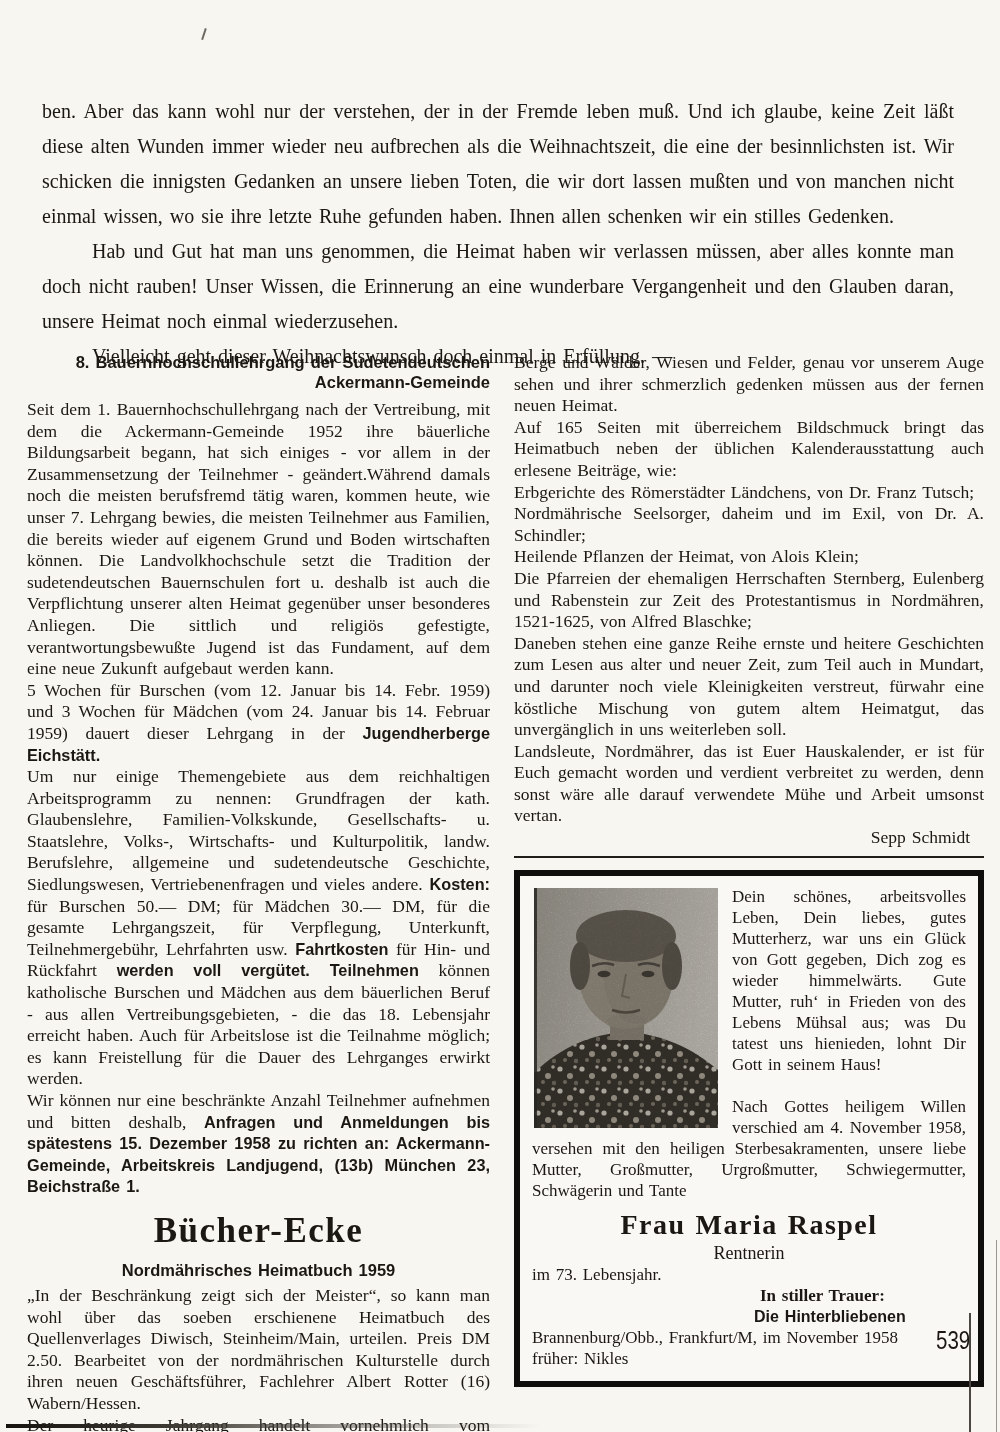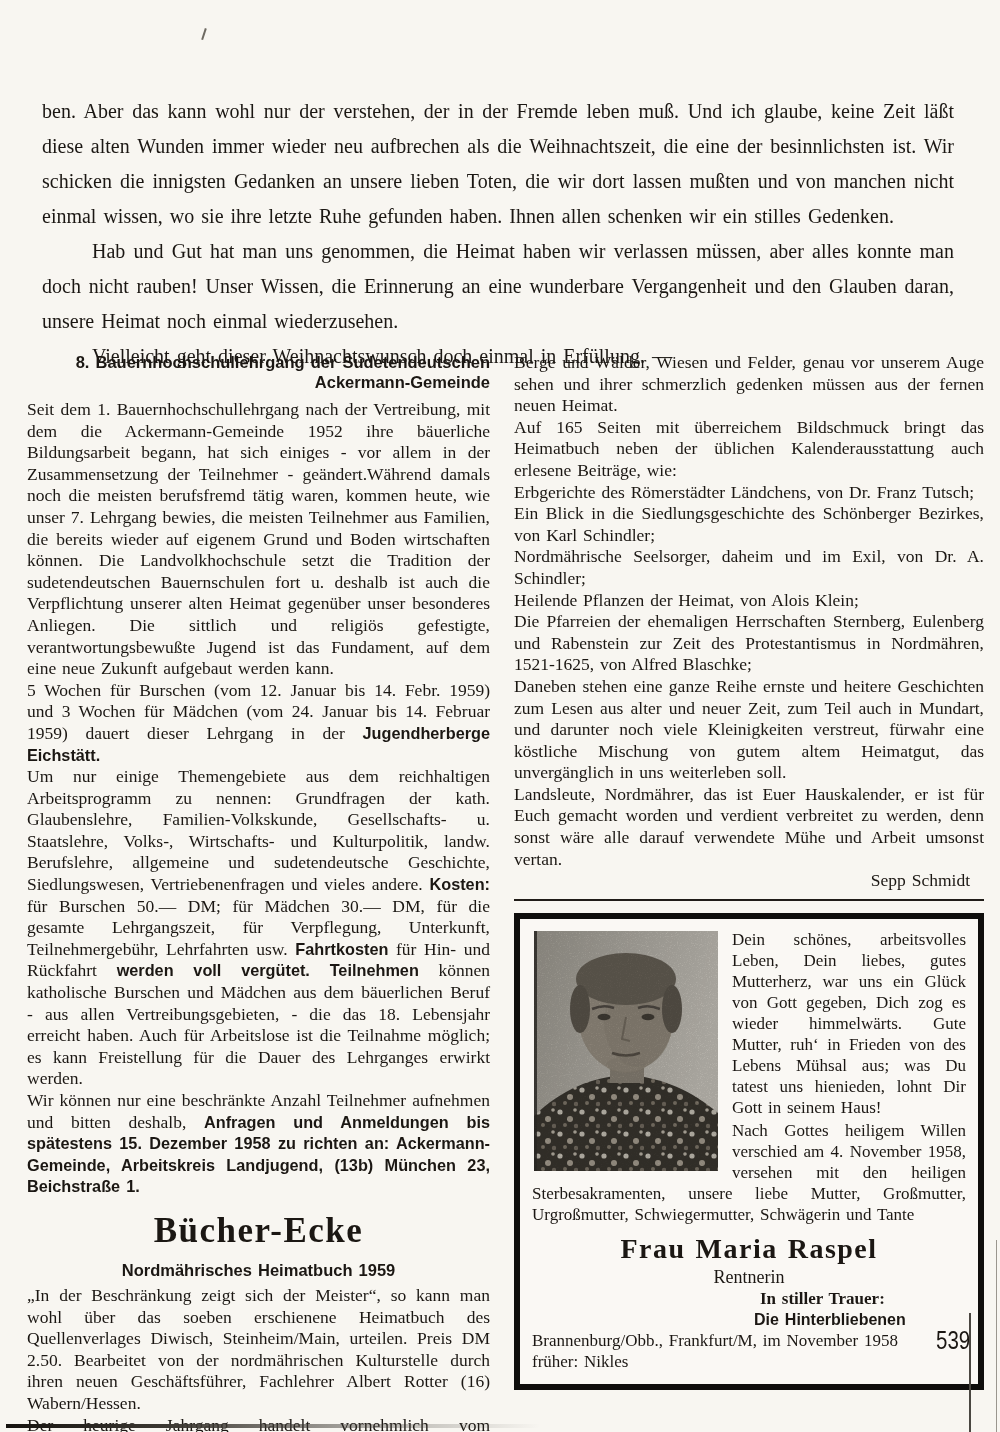--- a/index.html
+++ b/index.html
@@ -39,21 +39,21 @@
   .signature{text-align:left;text-align-last:right;padding-right:14px;margin-top:1px;}
   hr.sep{border:none;border-top:2.5px solid #201c18;margin:7px 0 12px 0;}
   
   .obit{
     border:6px solid #0f0e0c;background:#faf8f4;
     padding:10px 12px 12px 12px;box-sizing:border-box;width:470px;
     font-size:17px;line-height:21px;
   }
   .obit .photo{float:left;width:184px;height:240px;margin:2px 14px 6px 2px;}
   .obit p{margin:0;text-align:justify;}
-  .obit p.announce{margin-top:2px;}
+  .obit p.announce{margin-top:21px;}
   .obit-name{
     clear:left;font-family:"Liberation Serif", serif;font-weight:700;
     font-size:28px;line-height:32px;letter-spacing:1.5px;
     text-align:left;text-align-last:center;margin:8px 0 2px 0;
   }
   .obit-role{text-align:center;text-align-last:center;font-size:18px;margin:0;}
   .obit-age{text-align:left;text-align-last:left;margin:1px 0 2px 0;}
   .trauer-block{margin-left:222px;line-height:21px;}
   .trauer-intro{display:block;padding-left:6px;font-weight:bold;}
   .trauer-mourners{display:block;font-family:"Liberation Sans", sans-serif;
@@ -97,21 +97,20 @@
   <h2 class="buecher">Bücher-Ecke</h2>
   <h3 class="sub-head">Nordmährisches Heimatbuch 1959</h3>
   <p>„In der Beschränkung zeigt sich der Meister“, so kann man wohl über das soeben erschienene Heimatbuch des Quellenverlages Diwisch, Steinheim/Main, urteilen. Preis DM 2.50. Bearbeitet von der nordmährischen Kulturstelle durch ihren neuen Geschäftsführer, Fachlehrer Albert Rotter (16) Wabern/Hessen.</p>
   <p class="stretch-last"><span>Der heurige Jahrgang handelt vornehmlich vom </span></p>
 </div>
 
 <div class="col col-right">
   <p>Berge und Wälder, Wiesen und Felder, genau vor unserem Auge sehen und ihrer schmerzlich gedenken müssen aus der fernen neuen Heimat.</p>
   <p>Auf 165 Seiten mit überreichem Bildschmuck bringt das Heimatbuch neben der üblichen Kalenderausstattung auch erlesene Beiträge, wie:</p>
   <p>Erbgerichte des Römerstädter Ländchens, von Dr. Franz Tutsch;</p>
-  <p>Ein Blick in die Siedlungsgeschichte des Schönberger Bezirkes, von Karl Schindler;</p>
   <p>Nordmährische Seelsorger, daheim und im Exil, von Dr. A. Schindler;</p>
   <p>Heilende Pflanzen der Heimat, von Alois Klein;</p>
   <p>Die Pfarreien der ehemaligen Herrschaften Sternberg, Eulenberg und Rabenstein zur Zeit des Protestantismus in Nordmähren, 1521-1625, von Alfred Blaschke;</p>
   <p>Daneben stehen eine ganze Reihe ernste und heitere Geschichten zum Lesen aus alter und neuer Zeit, zum Teil auch in Mundart, und darunter noch viele Kleinigkeiten verstreut, fürwahr eine köstliche Mischung von gutem altem Heimatgut, das unvergänglich in uns weiterleben soll.</p>
   <p>Landsleute, Nordmährer, das ist Euer Hauskalender, er ist für Euch gemacht worden und verdient verbreitet zu werden, denn sonst wäre alle darauf verwendete Mühe und Arbeit umsonst vertan.</p>
   <p class="signature">Sepp Schmidt</p>
 
   <hr class="sep">
 
   <div class="obit">
@@ -157,20 +156,21 @@
       <path d="M78,122 Q92,127 106,122" stroke="#5d564c" stroke-width="2.5" fill="none"></path>
       <ellipse cx="92" cy="134" rx="20" ry="8" fill="#968d7f" opacity="0.45"></ellipse>
 
       <rect x="0" y="0" width="3" height="240" fill="#35332e" opacity="0.85"></rect>
       <rect width="184" height="240" filter="url(#grain)" opacity="0.22"></rect>
     </svg>
     <p class="verse">Dein schönes, arbeitsvolles Leben, Dein liebes, gutes Mutterherz, war uns ein Glück von Gott gegeben, Dich zog es wieder himmelwärts. Gute Mutter, ruh‘ in Frieden von des Lebens Mühsal aus; was Du tatest uns hienieden, lohnt Dir Gott in seinem Haus!</p>
     <p class="announce">Nach Gottes heiligem Willen verschied am 4. November 1958, versehen mit den heiligen Sterbesakramenten, unsere liebe Mutter, Großmutter, Urgroßmutter, Schwiegermutter, Schwägerin und Tante</p>
     <h1 class="obit-name">Frau Maria Raspel</h1>
     <p class="obit-role">Rentnerin</p>
+    <p class="obit-age">im 73. Lebensjahr.</p>
     <div class="trauer-block">
       <span class="trauer-intro">In stiller Trauer:</span>
       <span class="trauer-mourners">Die Hinterbliebenen</span>
     </div>
     <p class="obit-place">Brannenburg/Obb., Frankfurt/M, im November 1958</p>
     <p class="obit-former">früher: Nikles</p>
   </div>
 </div>
 
 <div class="page-number">539</div>

